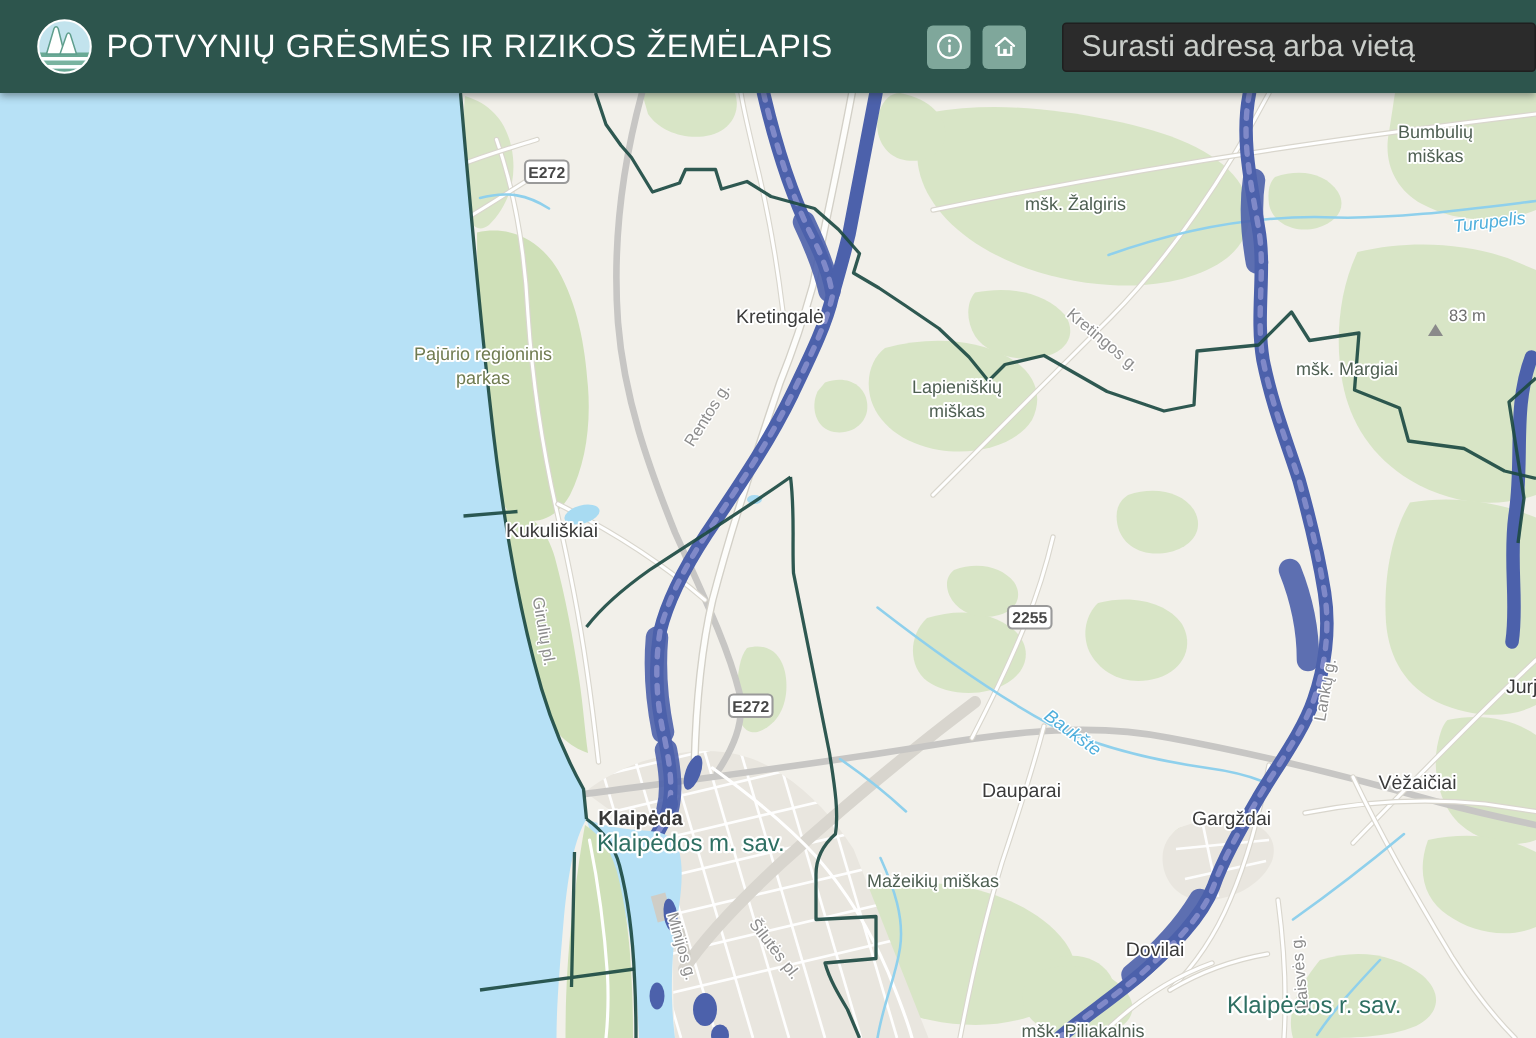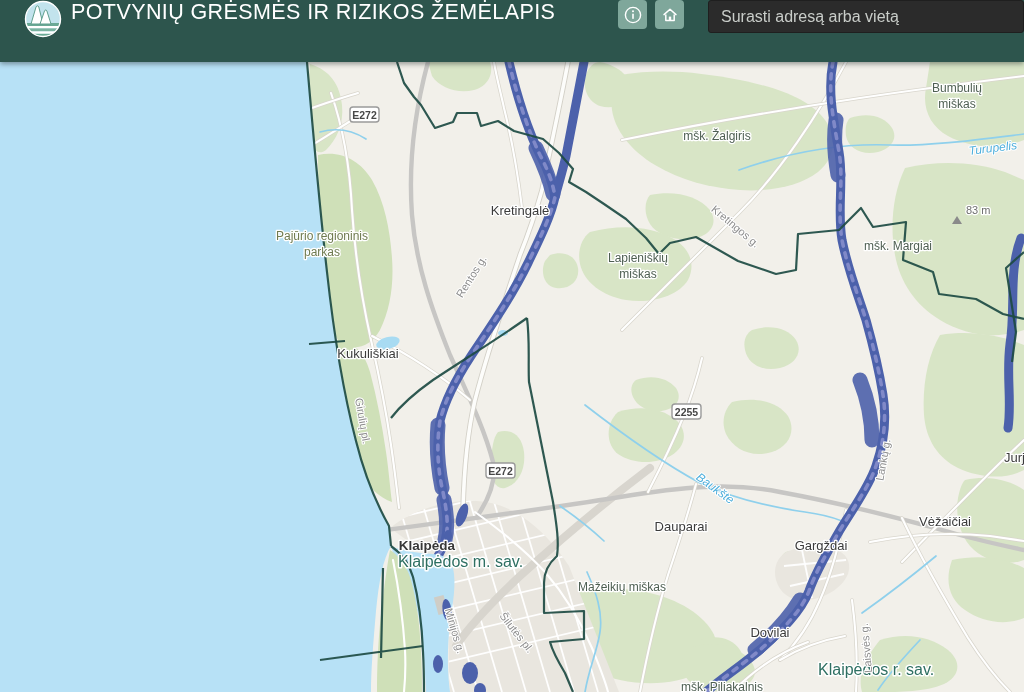--- a/index.html
+++ b/index.html
@@ -1,24 +1,24 @@
 <!DOCTYPE html>
 <html><head>
 <meta charset="utf-8">
 <style>
   html,body{margin:0;padding:0;background:#666;}
   #app{position:relative;width:1024px;height:692px;overflow:hidden;font-family:"Liberation Sans",sans-serif;background:#f2f0ea;}
   
-  #hdr{position:absolute;top:0;left:0;width:1024px;height:62px;background:#2d554d;display:flex;align-items:flex-start;box-shadow:0 2px 5px rgba(30,40,40,.45);z-index:50;}
+  #hdr{position:absolute;top:0;left:0;width:1024px;height:62px;background:#2d554d;display:flex;align-items:center;box-shadow:0 2px 5px rgba(30,40,40,.45);z-index:50;}
   #hdr .logo{width:38px;height:38px;margin-left:24px;flex:0 0 auto;}
   #hdr h1{color:#fff;font-size:21.5px;font-weight:500;letter-spacing:.4px;margin:0 0 0 9px;white-space:nowrap;flex:0 0 auto;}
   #hdr .spacer{flex:1 1 auto;}
   .hbtn{width:29px;height:29px;border:none;border-radius:4px;background:#7fa79b;margin-left:8px;display:flex;align-items:center;justify-content:center;cursor:pointer;padding:0;flex:0 0 auto;}
   .hbtn svg{display:block;}
-  #srch{margin-left:24px;width:290px;height:31px;flex:0 0 auto;background:#2b2b2b;border:1px solid #1f1f1f;border-radius:3px;color:#e8e8e8;font-size:16px;font-family:"Liberation Sans",sans-serif;padding:0 12px;outline:none;}
+  #srch{margin-left:24px;width:290px;height:31px;flex:0 0 auto;background:#2b2b2b;border:1px solid #1f1f1f;border-radius:3px;color:#e8e8e8;font-size:20px;font-family:"Liberation Sans",sans-serif;padding:0 12px;outline:none;}
   #srch::placeholder{color:#c9cdc9;opacity:1;}
   
   #map{position:absolute;top:62px;left:0;width:1024px;height:630px;}
   #map svg{display:block;}
   .forest{fill:#d8e5c6;}
   .urban{fill:#e9e6df;}
   .street{stroke:#ffffff;stroke-width:1.8;opacity:.95;}
   .rcase{fill:none;stroke:#d9d6cd;stroke-width:3.6;stroke-linecap:round;stroke-linejoin:round;}
   .rfill{fill:none;stroke:#ffffff;stroke-width:2.1;stroke-linecap:round;stroke-linejoin:round;}
   .rcaseW{fill:none;stroke:#d3d0c7;stroke-width:5.4;stroke-linecap:round;}

